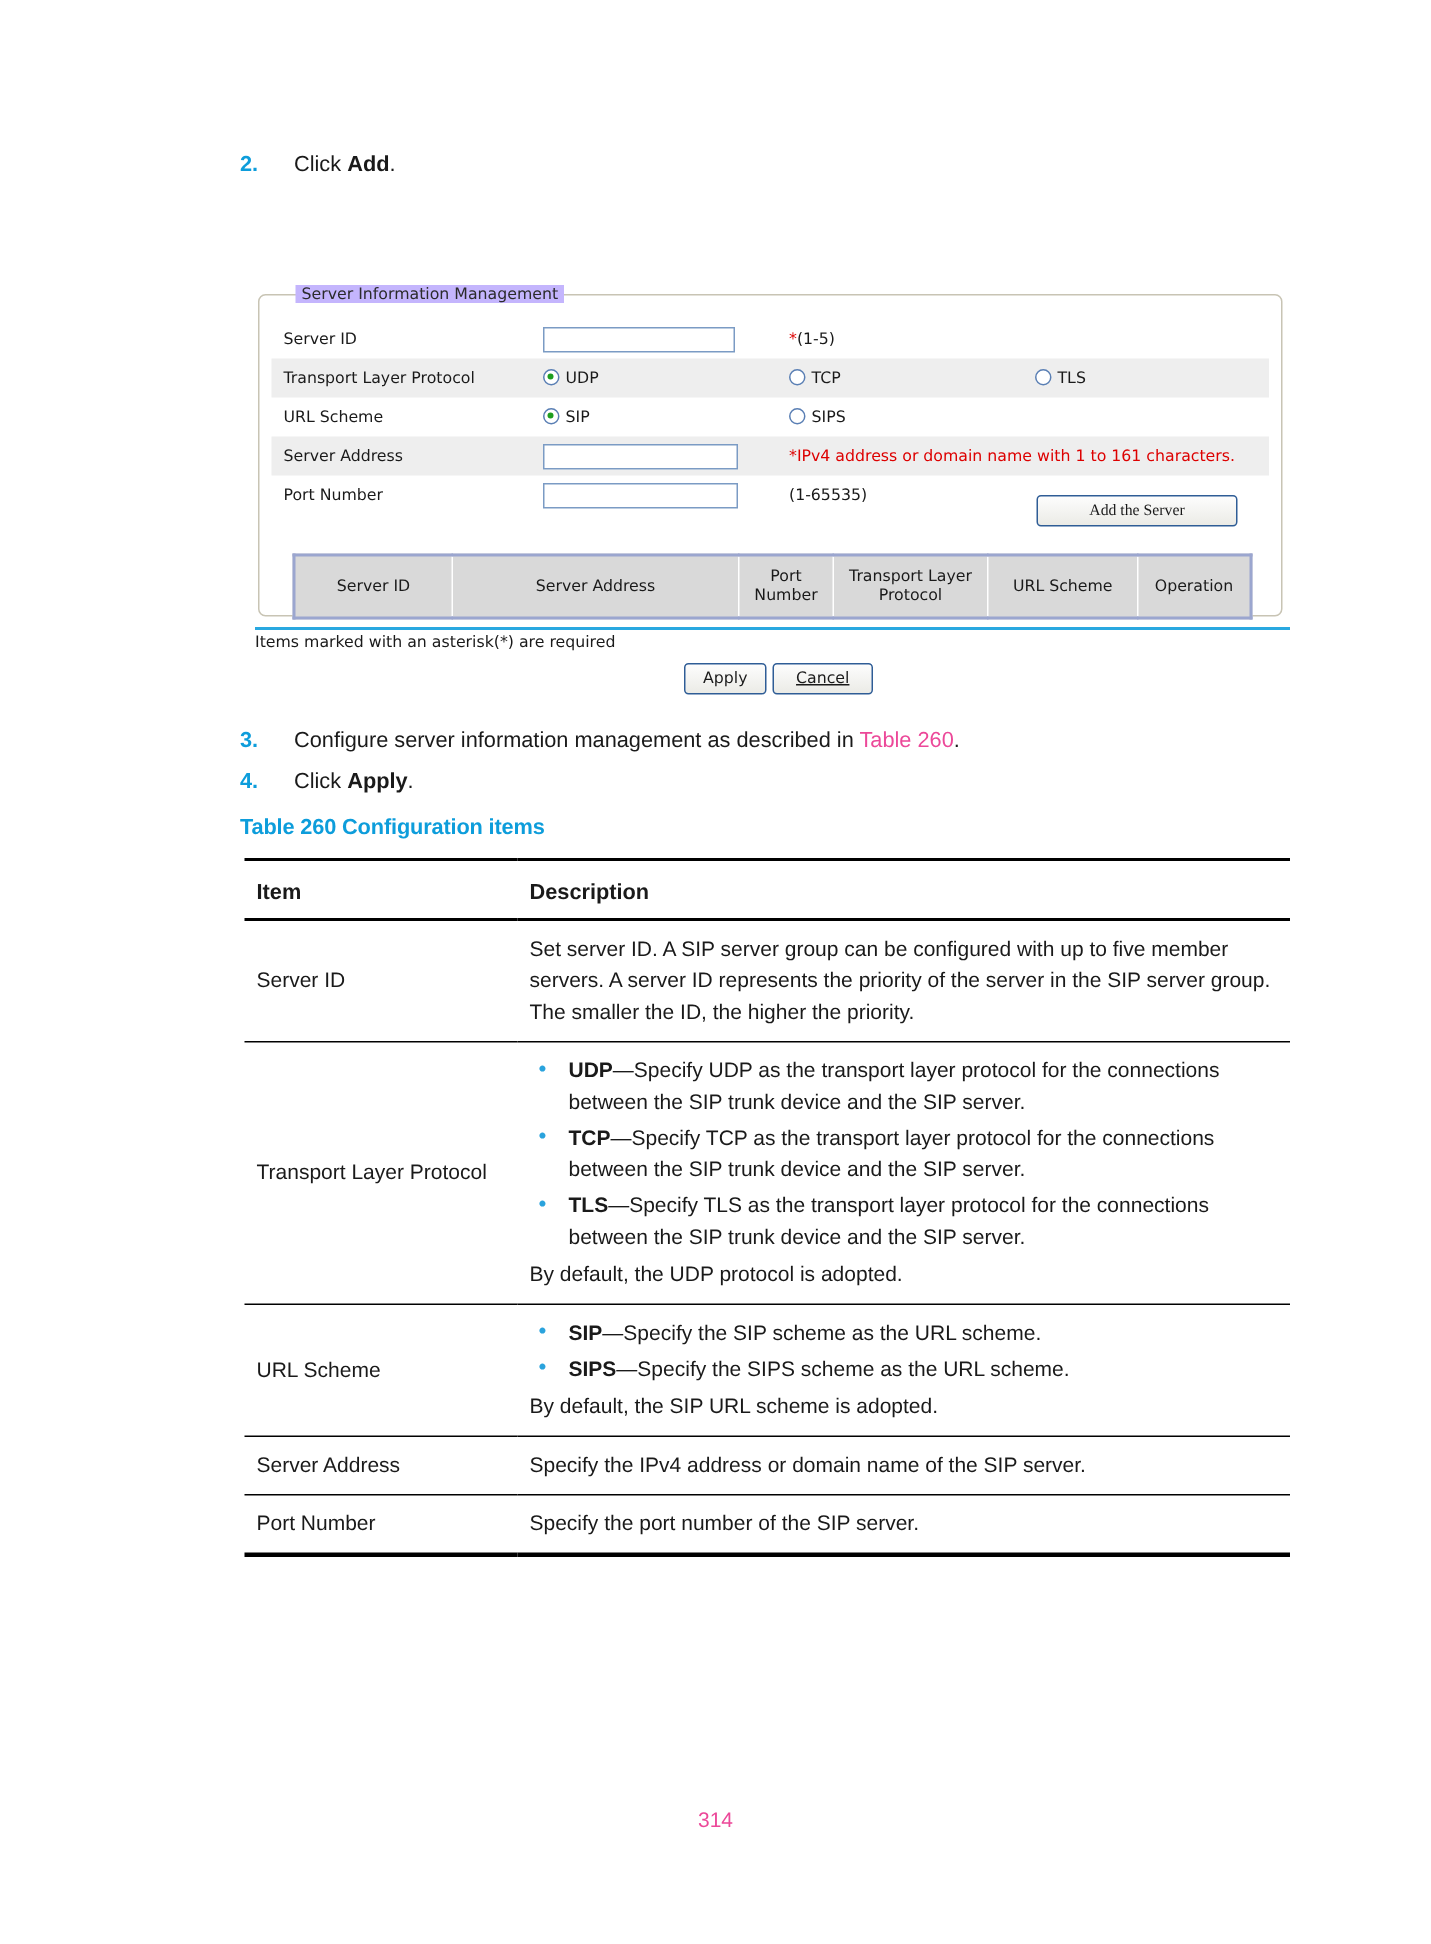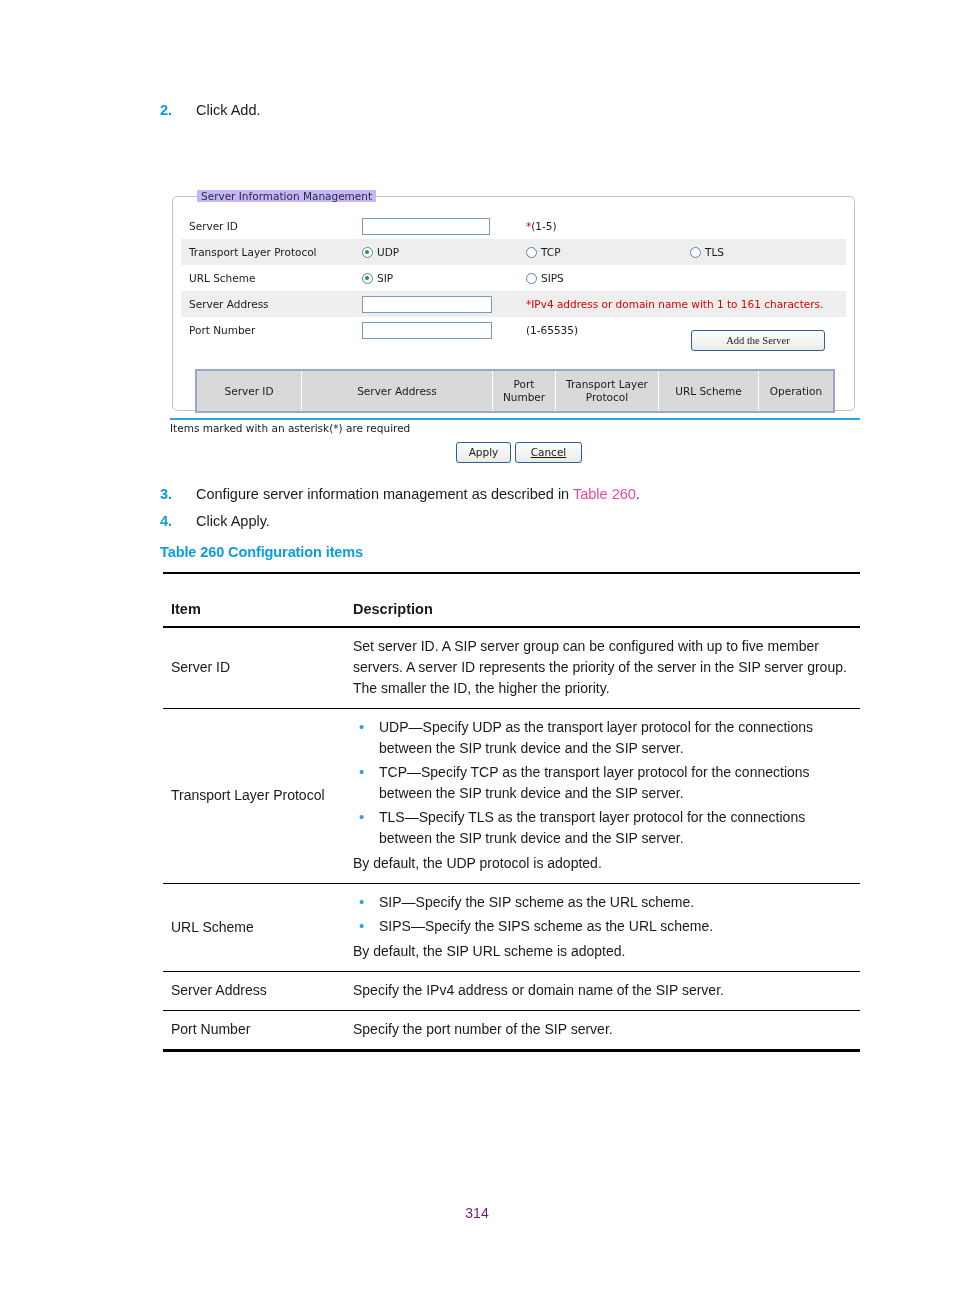--- a/index.html
+++ b/index.html
@@ -41,21 +41,21 @@
   .step-text {
     color: #1a1a1a;
     font-size: 14.5px;
   }
   .step-sub {
     position: absolute;
     font-size: 14.5px;
     color: #1a1a1a;
     line-height: 20px;
   }
-  b.strong { font-weight: normal; margin-top: 24px; }
+  b.strong { font-weight: bold; margin-top: 24px; }
 
   
   .caption {
     position: absolute;
     color: #0d9ddb;
     font-weight: bold;
     font-size: 14.5px;
     letter-spacing: -0.1px;
   }
   .xref { color: #ec4899; }
@@ -241,21 +241,21 @@
     line-height: 21px;
     color: #1a1a1a;
     padding: 8px 6px 9px 8px;
   }
   .cfg col.c1 { width: 182px; }
   .cfg thead th {
     font-weight: bold;
     font-size: 14.5px;
     border-top: 2.5px solid #000000;
     border-bottom: 2.5px solid #000000;
-    padding-top: 25px;
+    padding-top: 11px;
     padding-bottom: 6px;
   }
   .cfg tbody tr + tr td { border-top: 1px solid #000000; }
   .cfg tbody tr:last-child td { border-bottom: 3px solid #000000; }
   .cfg td.item { white-space: nowrap; }
   .cfg td.item.mid { vertical-align: middle; }
 
   ul.blist {
     list-style: none;
     margin: 0;
@@ -278,21 +278,21 @@
   .tail { margin-top: 4px; }
 
   
   .pageno {
     position: absolute;
     left: 0;
     top: 1205px;
     width: 954px;
     text-align: center;
     font-size: 14px;
-    color: #701a75;
+    color: #ec4899;
   }
 </style>
 </head>
 <body>
 
 <div class="page">
 
   <div class="step" style="left:160px; top:100px;">
     <span class="step-num">2.</span>
     <span class="step-text"><span>Click </span><b class="strong">Add</b><span>.</span></span>

